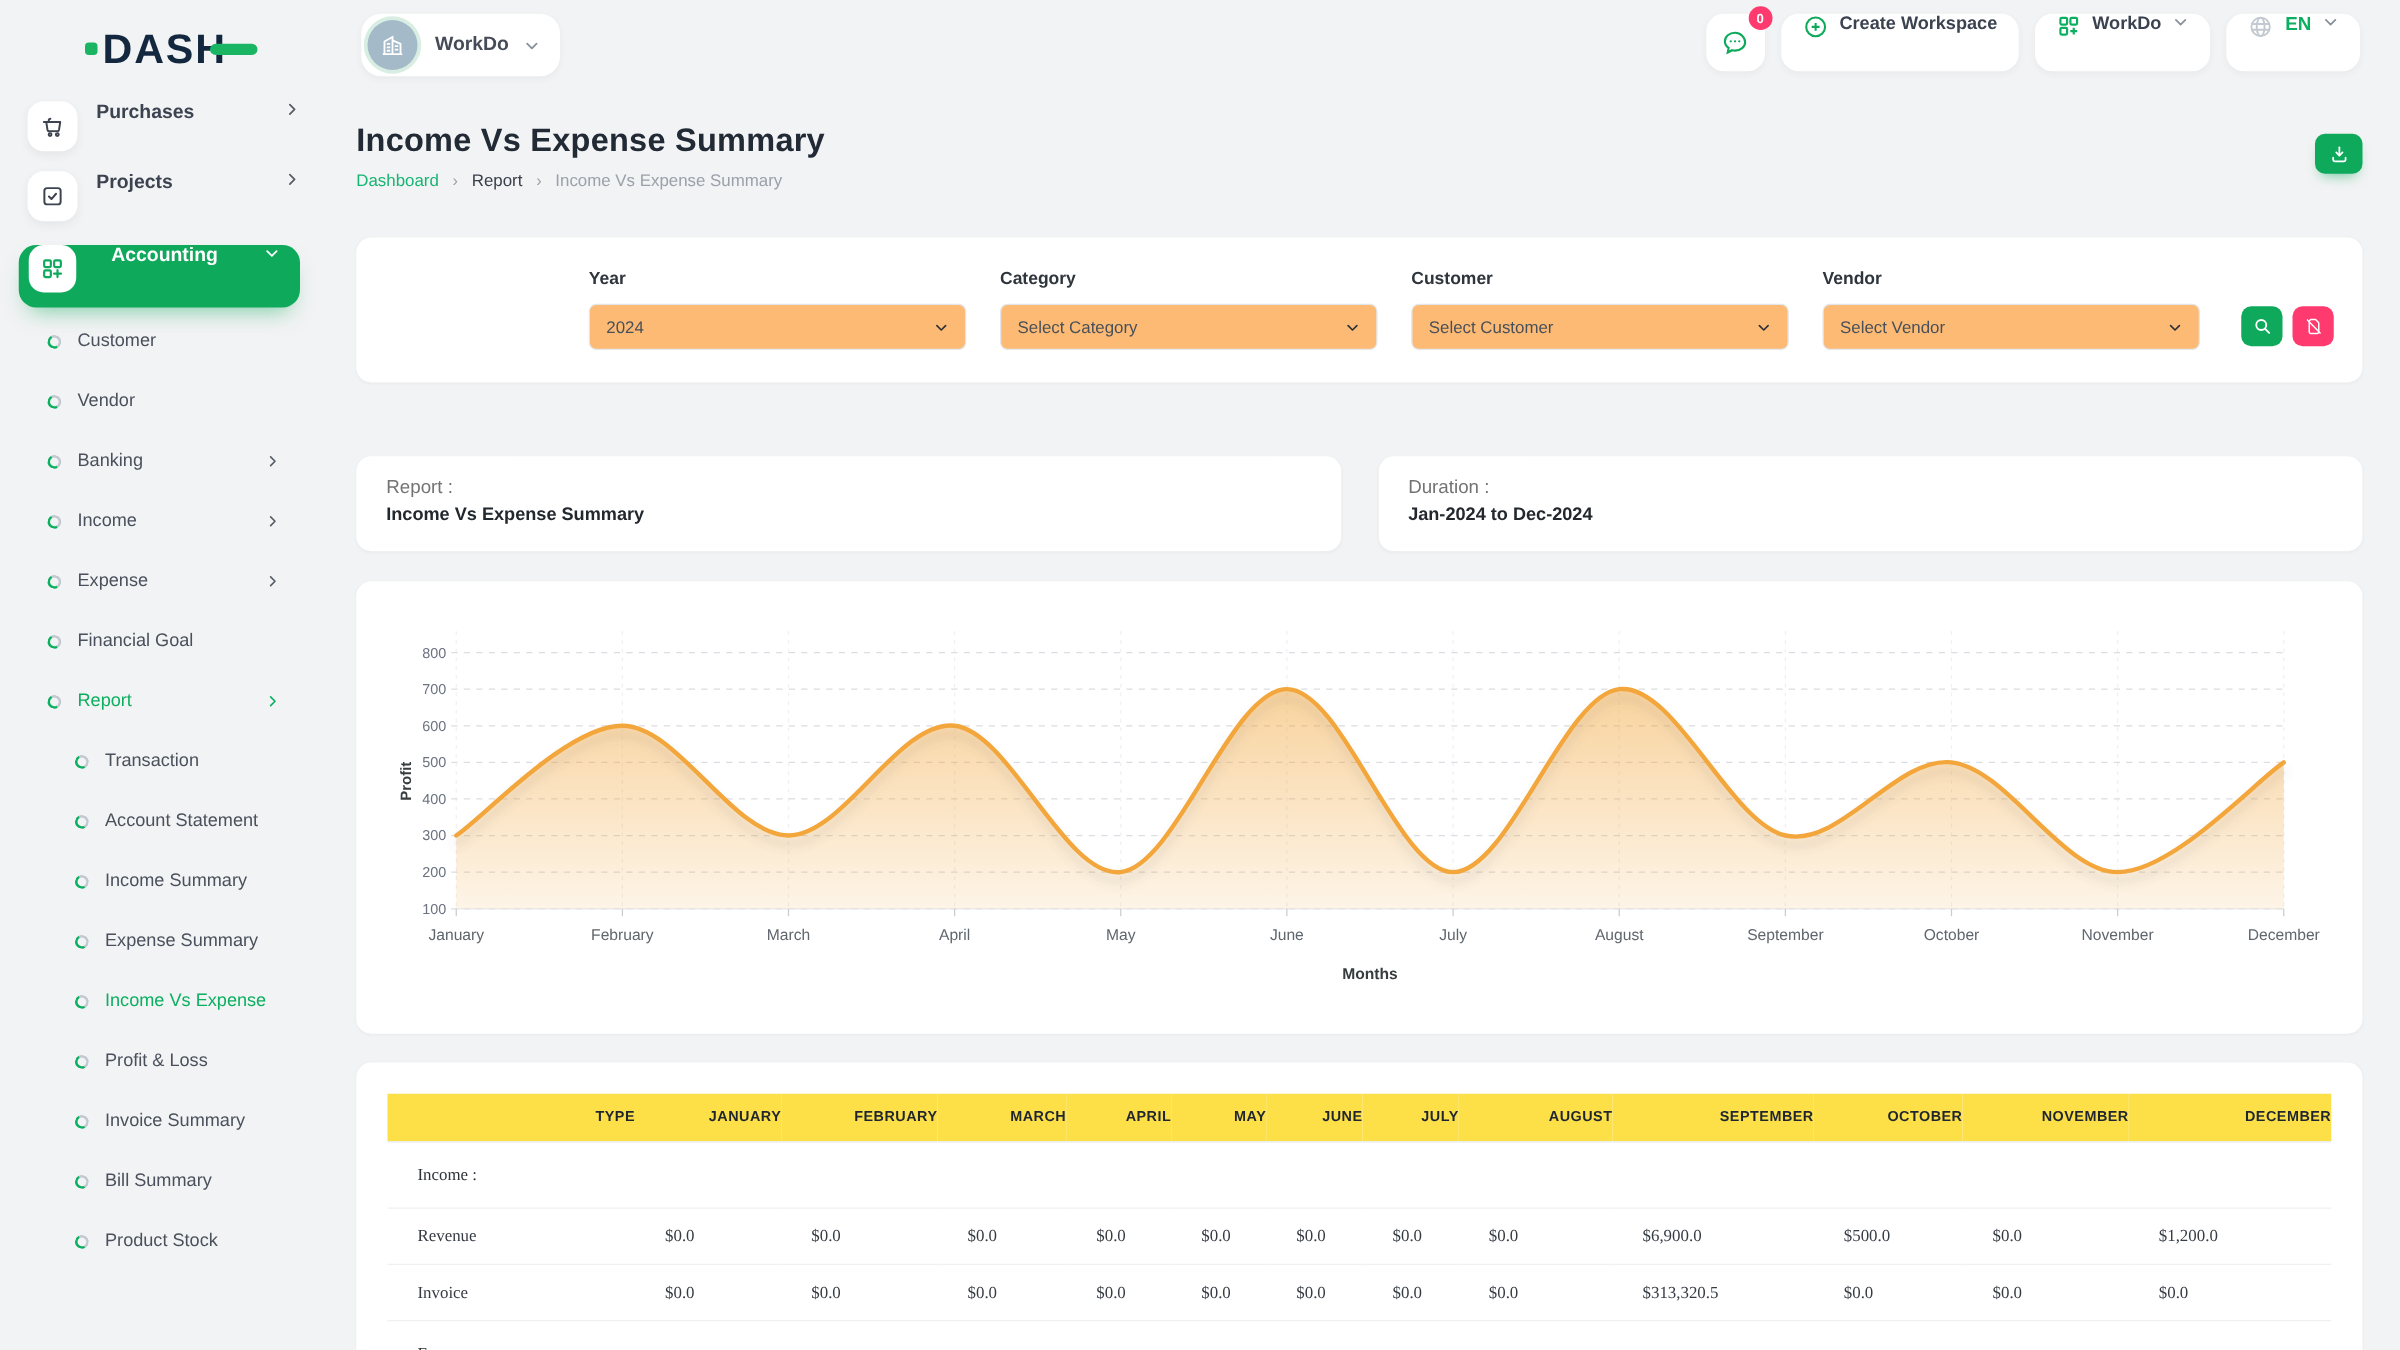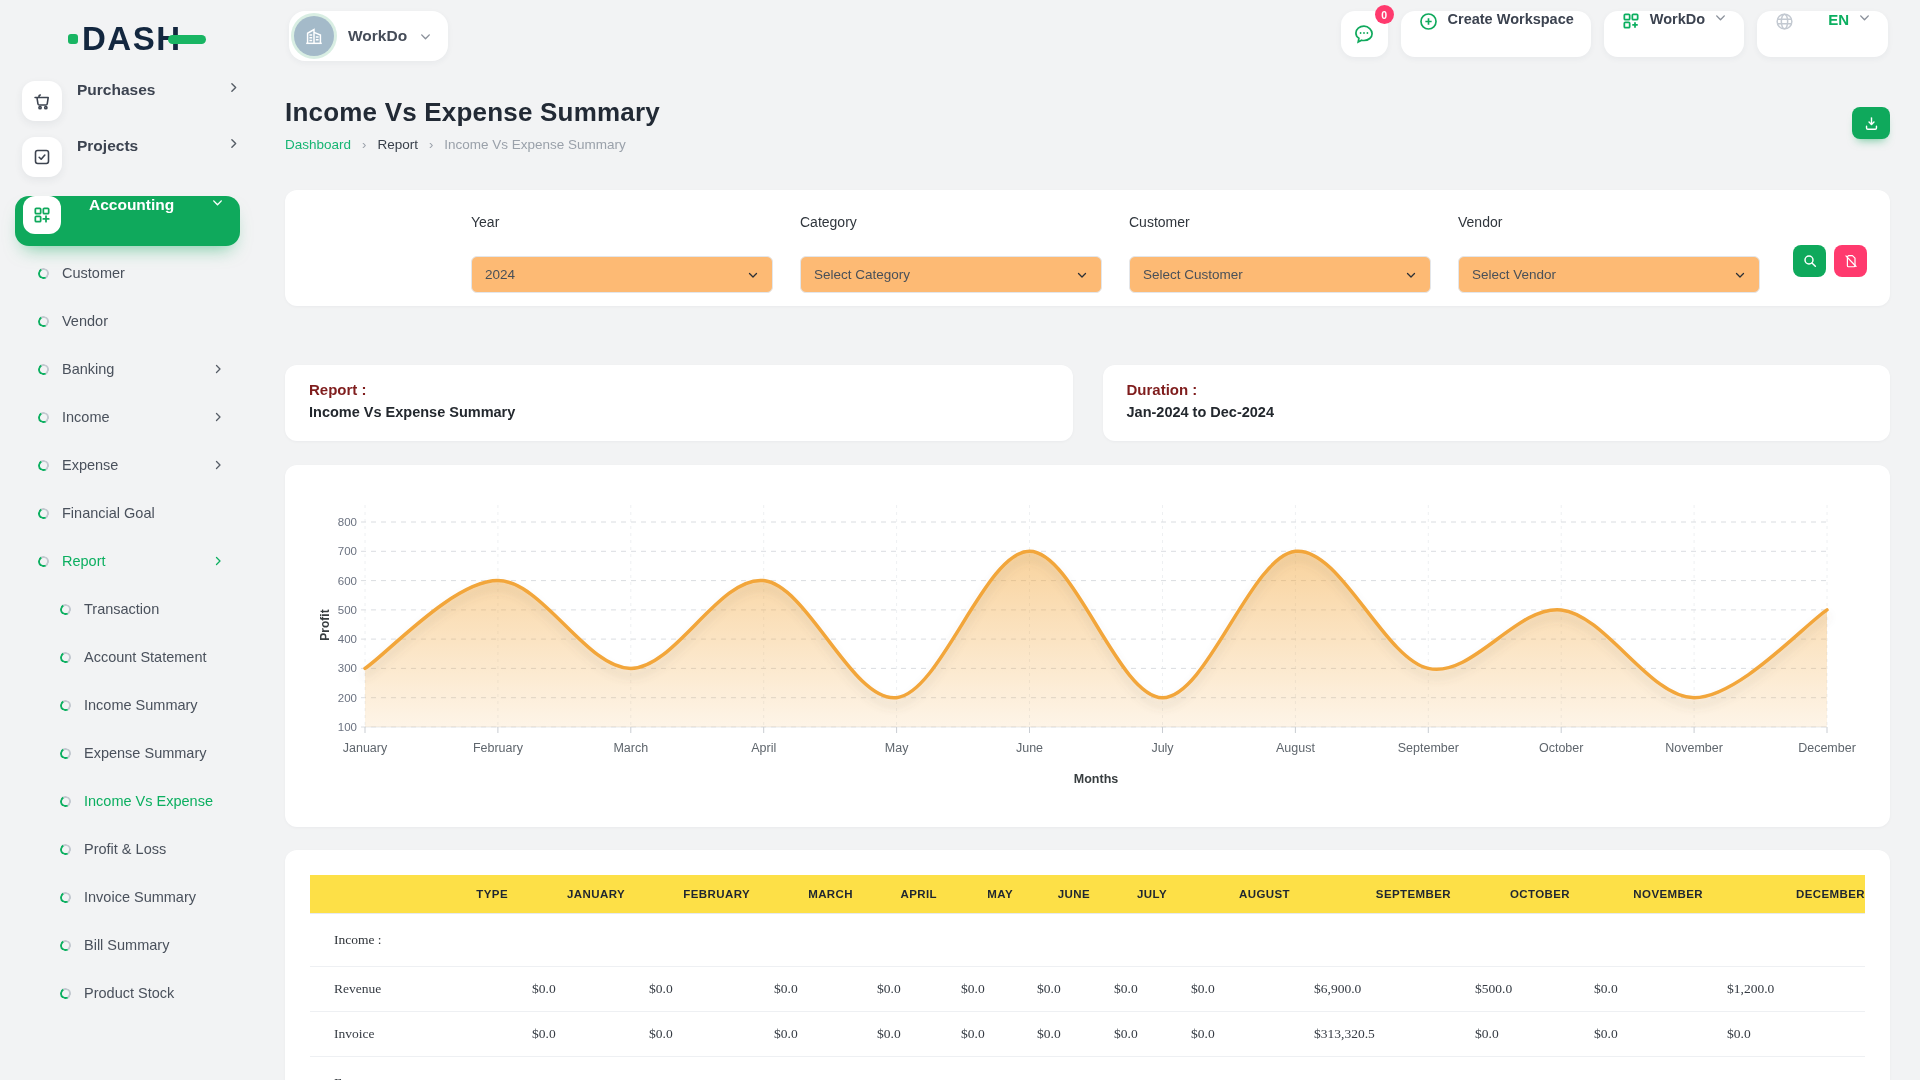--- a/index.html
+++ b/index.html
@@ -37,48 +37,48 @@
   
   .ws-pill { position: absolute; left: 289px; top: 11px; height: 50px; background: #fff; border-radius: 16px; display: flex; align-items: center; padding: 0 16px 0 5px; box-shadow: 0 2px 6px rgba(40,50,70,.05); cursor: pointer; }
   .ws-avatar { width: 40px; height: 40px; border-radius: 50%; background: #a4bac9; box-shadow: 0 0 0 3px rgba(102,187,142,.25); display: flex; align-items: center; justify-content: center; }
   .ws-name { margin: 0 12px 0 14px; font-size: 15.5px; font-weight: 600; color: #454c58; }
 
   .topbar-right { position: absolute; right: 32px; top: 11px; display: flex; align-items: center; gap: 13px; }
   .icon-btn { position: relative; width: 47px; height: 46px; background: #fff; border-radius: 14px; display: flex; align-items: center; justify-content: center; box-shadow: 0 2px 6px rgba(40,50,70,.05); cursor: pointer; }
   .badge { position: absolute; top: -6px; right: -6px; min-width: 19px; height: 19px; border-radius: 10px; background: #ff3a6e; color: #fff; font-size: 10.5px; font-weight: 700; display: flex; align-items: center; justify-content: center; padding: 0 5px; }
   .btn-pill { height: 46px; background: #fff; border-radius: 14px; display: flex; align-items: flex-start; gap: 9px; padding: 0 17px; box-shadow: 0 2px 6px rgba(40,50,70,.05); cursor: pointer; }
   .btn-pill-label { font-size: 14.5px; font-weight: 600; color: #3c4350; }
-  .lang-label { font-size: 15px; font-weight: 700; color: #0caf60; margin-left: 24px; }
+  .lang-label { font-size: 15px; font-weight: 700; color: #0caf60; }
 
   
   .main { position: absolute; left: 285px; top: 0; width: 1605px; }
   .page-head { position: relative; padding-top: 97px; }
   .page-title { font-size: 26px; font-weight: 700; color: #222a35; letter-spacing: .2px; }
   .breadcrumb { margin-top: 9px; display: flex; align-items: center; gap: 11px; font-size: 13.5px; }
   .bc-link { color: #17b573; cursor: pointer; }
   .bc-link.dark { color: #39404b; }
   .bc-sep { color: #9aa1aa; font-size: 13px; }
   .bc-current { color: #9aa1aa; }
   .download-btn { position: absolute; right: 0; top: 107px; width: 38px; height: 32px; background: #0fa95c; border: none; border-radius: 8px; display: flex; align-items: center; justify-content: center; cursor: pointer; box-shadow: 0 6px 10px -5px rgba(15,169,92,.6); }
 
   .card { background: #fff; border-radius: 12px; box-shadow: 0 1px 3px rgba(25,35,50,.04); }
 
   .filter-card { margin-top: 38px; height: 116px; position: relative; }
   .filter-fields { display: flex; gap: 27px; padding: 24px 0 0 186px; }
   .field { width: 302px; }
-  .field-label { font-size: 14px; color: #2f353c; margin-bottom: 26px; }
+  .field-label { font-size: 14px; color: #2f353c; margin-bottom: 13px; font-weight: bold; }
   .select { height: 37px; border: 1px solid #e3e6ea; border-radius: 6px; display: flex; align-items: center; justify-content: space-between; padding: 0 13px; font-size: 13.5px; color: #495058; cursor: pointer; background: #fdba74; }
   .filter-actions { position: absolute; left: 1508px; top: 55px; display: flex; gap: 8px; }
   .sq-btn { width: 33px; height: 32px; border: none; border-radius: 8px; display: flex; align-items: center; justify-content: center; cursor: pointer; }
   .sq-btn.green { background: #0fa95c; }
   .sq-btn.pink { background: #ff3a6e; }
 
   .summary-row { margin-top: 59px; display: flex; gap: 30px; }
   .summary-card { flex: 1; height: 76px; padding: 16px 24px; }
-  .summary-title { font-size: 15px; font-weight: 700; color: #7f1d1d; }
+  .summary-title { font-size: 15px; font-weight: 400; color: #737373; }
   .summary-value { margin-top: 6px; font-size: 14.5px; font-weight: 700; color: #23282e; }
 
   .chart-card { margin-top: 24px; height: 362px; padding: 26px 30px 0 30px; }
 
   .table-card { margin-top: 23px; height: 235px; padding: 25px; border-radius: 12px 12px 0 0; overflow: hidden; }
   table { width: 1555px; border-collapse: collapse; table-layout: fixed; }
   thead th { background: #fde047; height: 38px; text-align: right; font-size: 11.5px; font-weight: 700; letter-spacing: .4px; color: #1f2630; padding-left: 24px; border-bottom: 1px solid #e7eaee; }
   tbody td { font-size: 13.5px; color: #363c44; padding-left: 24px; border-bottom: 1px solid #eef0f3; font-family: Liberation Serif, serif; }
   tr.group-row td { height: 53px; font-weight: 500; color: #2e3338; }
   tr.data-row td { height: 45px; }

